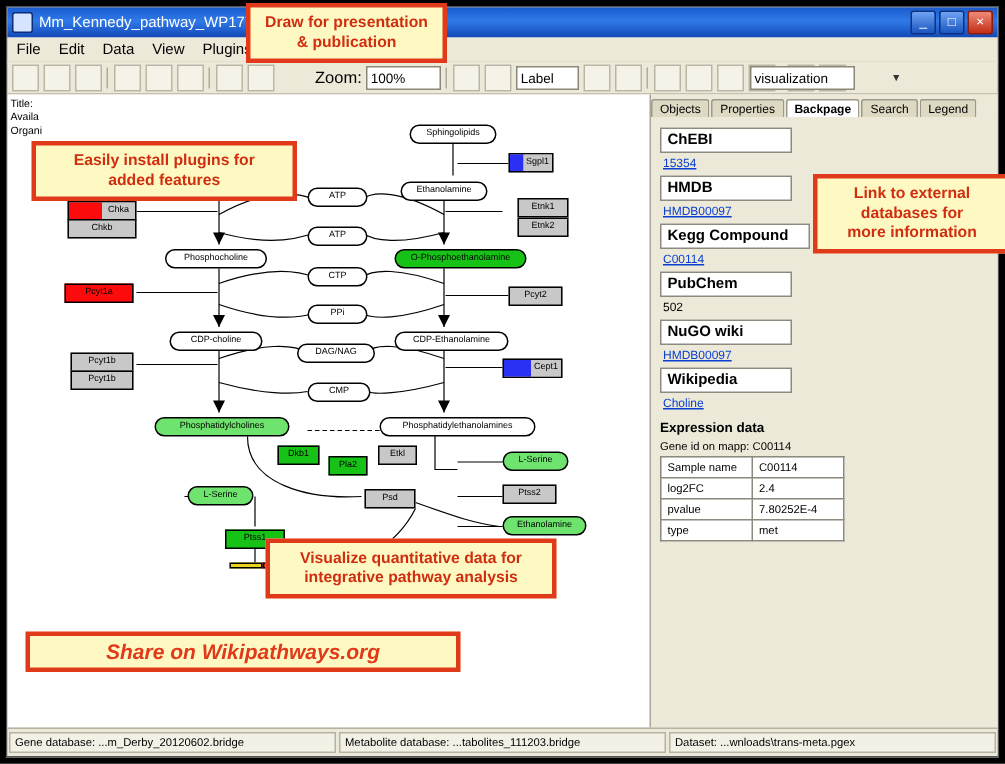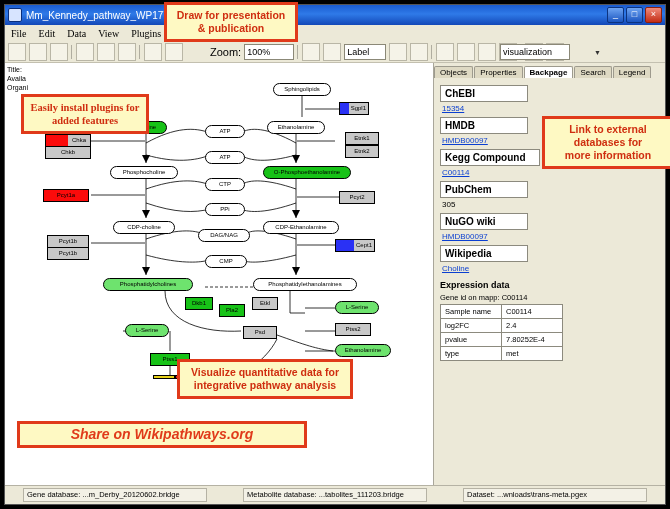--- a/index.html
+++ b/index.html
@@ -13,21 +13,21 @@
   .titlebar .t-ico{width:12px;height:12px;margin:0 4px 0 3px;background:#d7e4ff;border:1px solid #0a2e7a;border-radius:2px;}
   .titlebar .t-text{flex:1;overflow:hidden;white-space:nowrap;}
   .winbtns{display:flex;gap:2px;margin-right:3px;}
   .winbtn{width:15px;height:14px;background:linear-gradient(180deg,#6ea4f2,#1b55c0);border:1px solid #0c337f;
     color:#fff;font-size:9px;line-height:13px;text-align:center;border-radius:2px;}
   .winbtn.close{background:linear-gradient(180deg,#f08a7a,#c32d15);border-color:#8d1f0c;}
 
   
   .menubar{position:absolute;left:0;top:20px;width:100%;height:16px;background:#ece9d8;border-bottom:1px solid #c3c0b0;
     display:flex;align-items:center;font-size:10px;}
-  .menubar span{padding:0 6px;color:#000;font-family:Liberation Serif, serif;}
+  .menubar span{padding:0 6px;color:#000;}
 
   
   .toolbar{position:absolute;left:0;top:36px;width:100%;height:22px;background:#ece9d8;border-bottom:1px solid #c3c0b0;
     display:flex;align-items:center;gap:3px;padding-left:3px;box-sizing:border-box;}
   .tb{width:16px;height:16px;border:1px solid #b9b6a6;background:#f5f3e8;}
   .tb.sep{width:1px;border:0;border-left:1px solid #b0ada0;height:14px;background:none;}
   .tbsel{height:16px;border:1px solid #8b8877;background:#fff;font-size:9px;display:flex;align-items:center;
     padding:0 2px;box-sizing:border-box;gap:42px;}
   .tbsel .arw{margin-left:auto;font-size:7px;color:#333;}
   .vis-select{position:absolute;right:95px;top:39px;width:70px;}
@@ -51,21 +51,21 @@
   .exprhead{font-size:9px;font-weight:bold;margin:7px 0 3px 0;}
   .geneid{font-size:7.5px;margin-bottom:2px;}
   table.expr{border-collapse:collapse;font-size:7.5px;}
   table.expr td{border:1px solid #8c8a7e;background:#fff;padding:1px 4px;height:11px;}
   table.expr td.k{width:52px;}
   table.expr td.v{width:52px;}
 
   
   .statusbar{position:absolute;left:0;right:0;bottom:0;height:18px;background:#ece9d8;border-top:1px solid #b5b2a4;
     font-size:7.5px;display:flex;align-items:center;}
-  .statusbar .cell{border:1px solid #b5b2a4;background:#f3f1e6;margin:2px 18px;padding:0 3px;height:12px;
+  .statusbar .cell{border:1px solid #b5b2a4;background:#f3f1e6;margin:2px 1px;padding:0 3px;height:12px;
     line-height:12px;white-space:nowrap;overflow:hidden;}
 
   
   .node{position:absolute;font-size:6px;text-align:center;border:1px solid #000;background:#fff;color:#000;
     line-height:9px;white-space:nowrap;box-sizing:border-box;}
   .metab{border-radius:9px;background:#fff;padding:1px 4px;}
   .metab.green{background:#17c217;}
   .metab.greenlt{background:#6ee36e;}
   .gene{background:#c8c8c8;padding:1px 3px;}
   .gene.red{background:#fb0b0b;}
@@ -245,25 +245,25 @@
           <div class="node gene green" style="left: 214px; top: 241px; width: 26px;">Pla2</div>
           <div class="node gene" style="left: 247px; top: 234px; width: 26px;">Etkl</div>
           <div class="node gene" style="left: 330px; top: 260px; width: 36px;">Ptss2</div>
           <div class="node gene" style="left: 238px; top: 263px; width: 34px;">Psd</div>
           <div class="node gene green" style="left: 145px; top: 290px; width: 40px;">Ptss1</div>
           <div class="node gene" style="left: 148px; top: 312px; width: 22px; background: rgb(232, 210, 28);"></div>
           <div class="node gene" style="left: 170px; top: 312px; width: 22px; background: rgb(216, 20, 20);"></div>
           <div class="node gene green" style="left: 192px; top: 312px; width: 24px;">Xyz</div>
         </div>
 
-      <div class="callout" style="left:16px;top:31px;width:128px;font-family:Liberation Serif, serif;">
+      <div class="callout" style="left:16px;top:31px;width:177px;">
         <span style="white-space:pre-line">Easily install plugins for
 added features</span>
       </div>
-      <div class="callout" style="left:172px;top:296px;width:176px;">
+      <div class="callout" style="left:172px;top:296px;width:194px;">
         <span style="white-space:pre-line">Visualize quantitative data  for
 integrative pathway analysis</span>
       </div>
       <div class="callout share" style="left:12px;top:358px;width:290px;">
         <span>Share on Wikipathways.org</span>
       </div>
     </div>
 
     <div class="rightpanel">
       <div class="tabs">
@@ -278,21 +278,21 @@
         <div class="dbbox">ChEBI</div>
         <a class="dblink" href="#">15354</a>
 
         <div class="dbbox">HMDB</div>
         <a class="dblink" href="#">HMDB00097</a>
 
         <div class="dbbox" style="width:100px">Kegg Compound</div>
         <a class="dblink" href="#">C00114</a>
 
         <div class="dbbox">PubChem</div>
-        <span class="dbplain">305</span>
+        <span class="dbplain">502</span>
 
         <div class="dbbox">NuGO wiki</div>
         <a class="dblink" href="#">HMDB00097</a>
 
         <div class="dbbox">Wikipedia</div>
         <a class="dblink" href="#">Choline</a>
 
         <div class="exprhead">Expression data</div>
         <div class="geneid">Gene id on mapp: C00114</div>
         <table class="expr">

